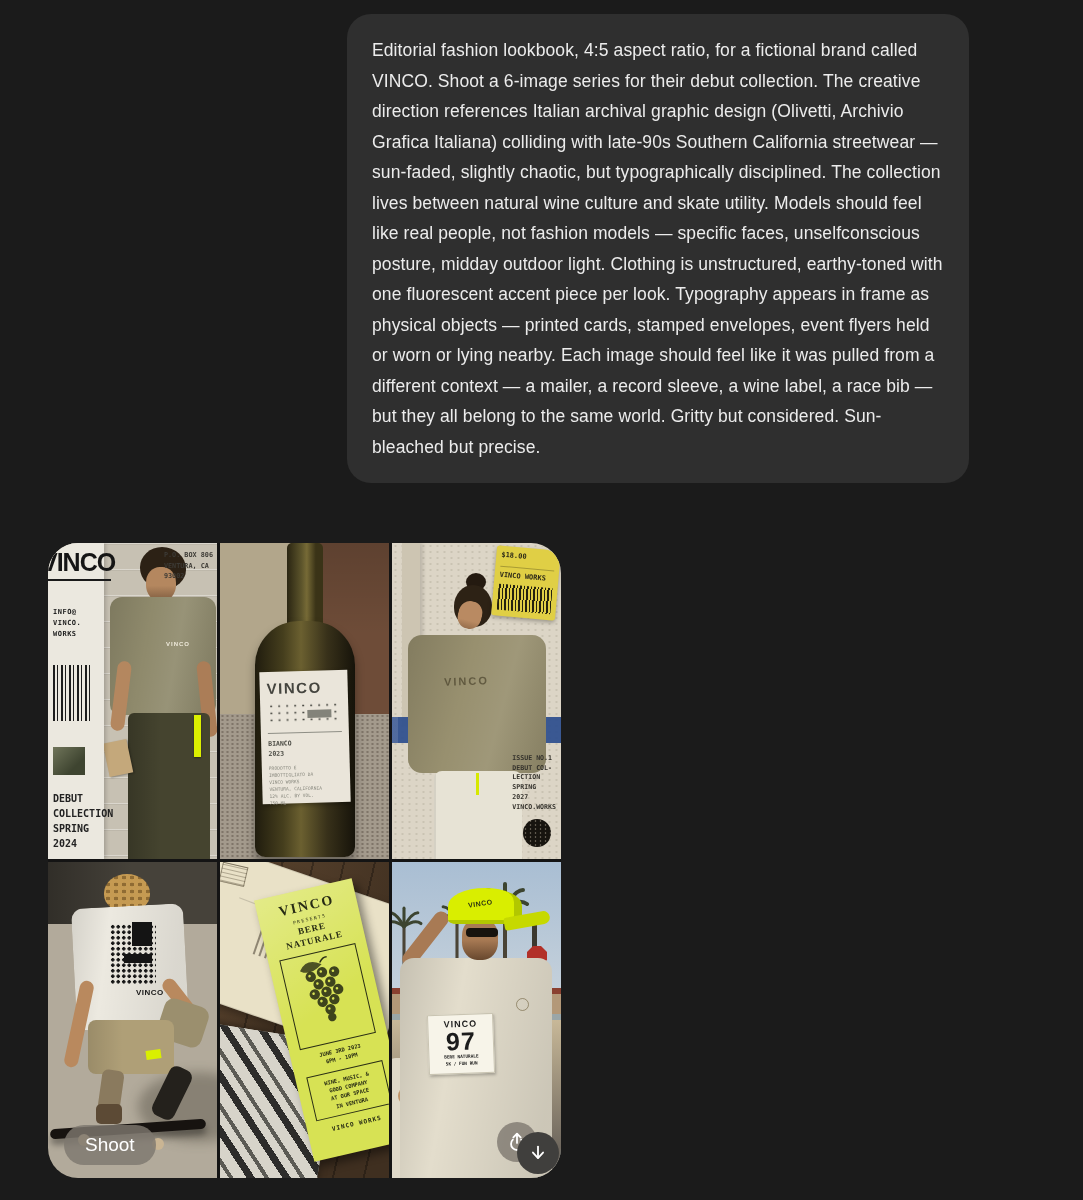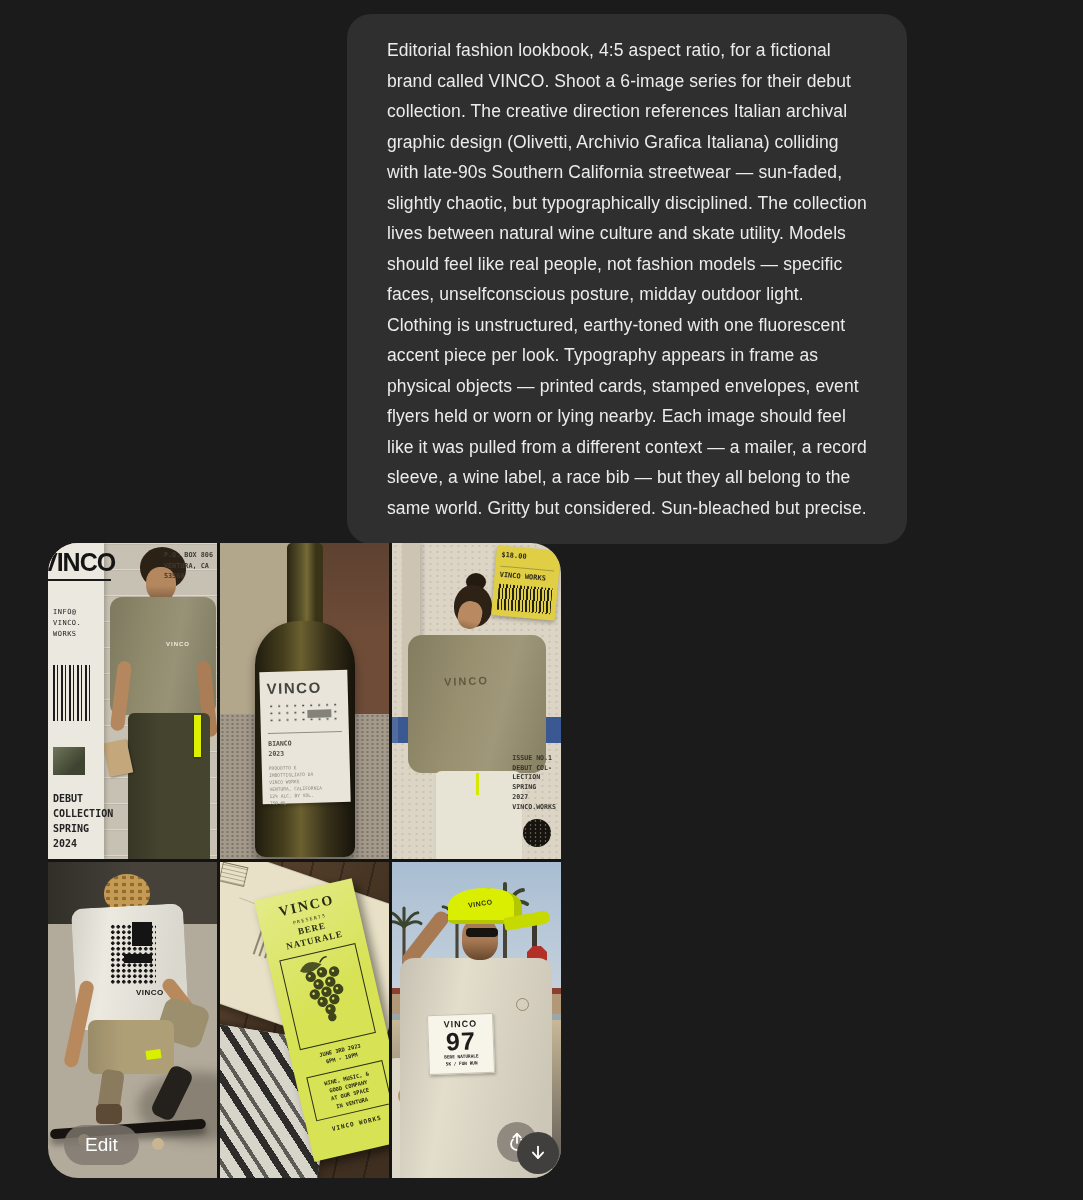--- a/index.html
+++ b/index.html
@@ -2,42 +2,42 @@
 <html><head>
 <meta charset="utf-8">
 <style>
   * { margin:0; padding:0; box-sizing:border-box; }
   html,body { width:1083px; height:1200px; background:#1b1b1b; overflow:hidden;
               font-family:"Liberation Sans", sans-serif; }
   .pre { white-space:pre-line; }
 
   
   .bubble {
-    position:absolute; left:347px; top:14px; width:560px;
-    background:#2f2f2f; border-radius:24px; padding:21px 40px;
+    position:absolute; left:347px; top:14px; width:622px;
+    background:#2f2f2f; border-radius:24px; padding:21px 25px;
     color:#ececec; font-size:17.5px; line-height:30.5px; letter-spacing:.1px;
   }
 
   
   .gallery {
     position:absolute; left:48px; top:543px; width:513px; height:635px;
     border-radius:30px; overflow:hidden; background:#141414;
     display:grid; grid-template-columns:repeat(3,1fr); grid-template-rows:repeat(2,1fr); gap:3px;
   }
   .ph { position:relative; overflow:hidden; }
   .abs { position:absolute; }
   .mono { font-family:"DejaVu Sans Mono", monospace; }
 
   
   .p1 { background:#c7c1b3;
         background-image:repeating-linear-gradient(180deg, rgba(255,255,255,.35) 0 1px, rgba(0,0,0,.05) 1px 2px, transparent 2px 26px); }
   .p1 .sidebar { left:0; top:0; width:56px; height:100%; background:#ebe8df; box-shadow:2px 0 4px rgba(0,0,0,.18); padding:5px 5px; }
   .p1 .masthead { font-size:25px; font-weight:700; letter-spacing:-1px; color:#151515; margin-left:-12px;
                   border-bottom:2px solid #1a1a1a; padding-bottom:2px; width:70px; }
-  .p1 .contact { margin-top:26px; font-size:7px; line-height:1.6; letter-spacing:.5px; color:#222; font-weight:400;}
+  .p1 .contact { margin-top:26px; font-size:7px; line-height:1.6; letter-spacing:.5px; color:#222; font-weight:700;}
   .p1 .barcode { margin-top:24px; width:40px; height:56px;
                  background:repeating-linear-gradient(90deg,#1c1c1c 0 2px,transparent 2px 4px,#1c1c1c 4px 5px,transparent 5px 8px); }
   .p1 .thumb { margin-top:26px; width:32px; height:28px; background:linear-gradient(135deg,#70755a,#3e4430 70%); }
   .p1 .footer { position:absolute; bottom:8px; left:5px; font-size:10px; line-height:1.5; color:#222; font-weight:700; }
   .p1 .pobox { top:7px; right:4px; font-size:6.8px; line-height:1.55; color:#3c3a35; font-weight:700; }
   .p1 .hair { top:4px; left:92px; width:46px; height:42px; background:#2c2115; border-radius:48% 52% 46% 50%; }
   .p1 .face { top:24px; left:98px; width:30px; height:34px; background:#b4875f; border-radius:46%;
               background-image:linear-gradient(180deg, transparent 55%, rgba(60,40,25,.45)); }
   .p1 .tee { top:54px; left:62px; width:106px; height:118px; background:#8f8a6c; border-radius:12px 12px 10px 10px;
              background-image:linear-gradient(100deg, rgba(0,0,0,.12), transparent 35%, rgba(255,255,255,.08) 60%, rgba(0,0,0,.12)); }
@@ -216,21 +216,21 @@
 WORKS</div>
       <div class="barcode"></div>
       <div class="thumb"></div>
       <div class="footer mono pre">DEBUT
 COLLECTION
 SPRING
 2024</div>
     </div>
     <div class="abs pobox mono pre">P.O. BOX 806
 VENTURA, CA
-53560</div>
+93002</div>
   </div>
 
   <div class="ph p2">
     <div class="abs wall-l"></div>
       <div class="abs wall-r"></div>
       <div class="abs ground"></div>
     <div class="abs neck"></div>
     <div class="abs body"></div>
     <div class="abs label">
       <div class="wordmark">VINCO</div>
@@ -402,21 +402,21 @@
     <div class="abs brim"></div>
     <div class="abs caplogo">VINCO</div>
     <div class="abs bib">
       <div class="bibbrand">VINCO</div>
       <div class="bibnum">97</div>
       <div class="bibsub mono pre">BERE NATURALE
 5K / FUN RUN</div>
     </div>
   </div>
 
-  <button class="edit-btn">Edit</button>
+  <button class="edit-btn">Shoot</button>
 
   <button class="circle-btn share-btn">
     <svg viewBox="0 0 24 24" fill="none" stroke="#ffffff" stroke-width="2" stroke-linecap="round" stroke-linejoin="round">
       <path d="M7.5 9.5 A 6.5 6.5 0 1 0 16.5 9.5"></path>
       <line x1="12" y1="3.5" x2="12" y2="13"></line>
       <polyline points="8,7 12,3 16,7"></polyline>
     </svg>
   </button>
 
   <button class="circle-btn dl-btn">

